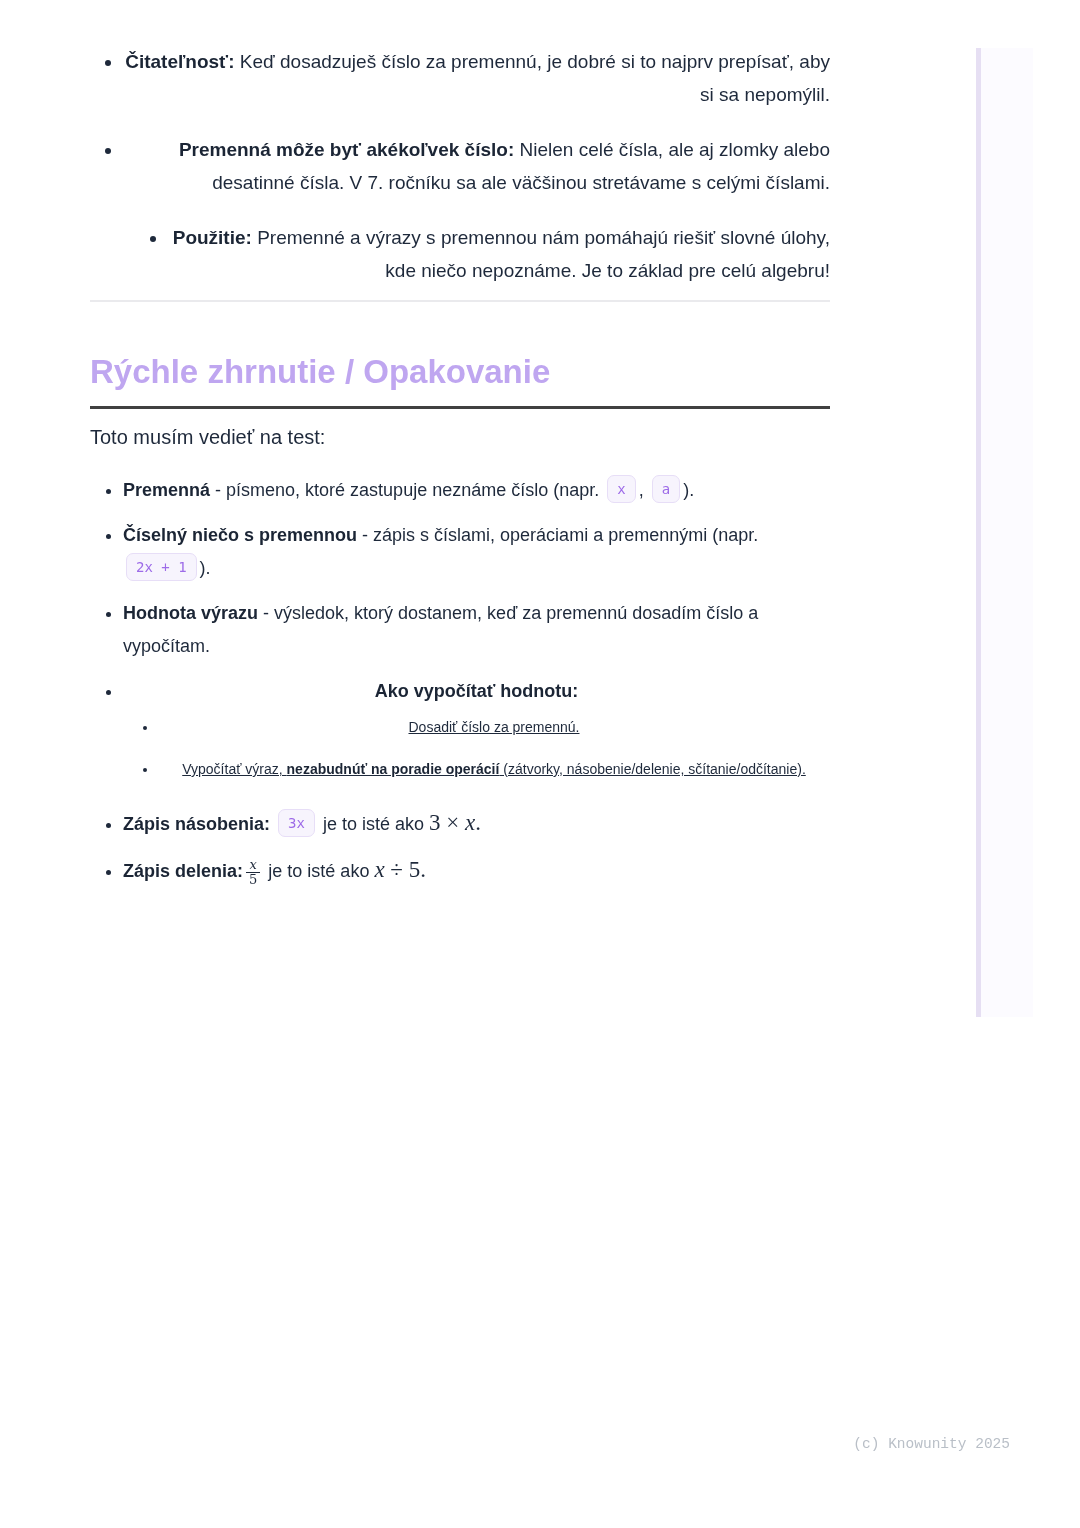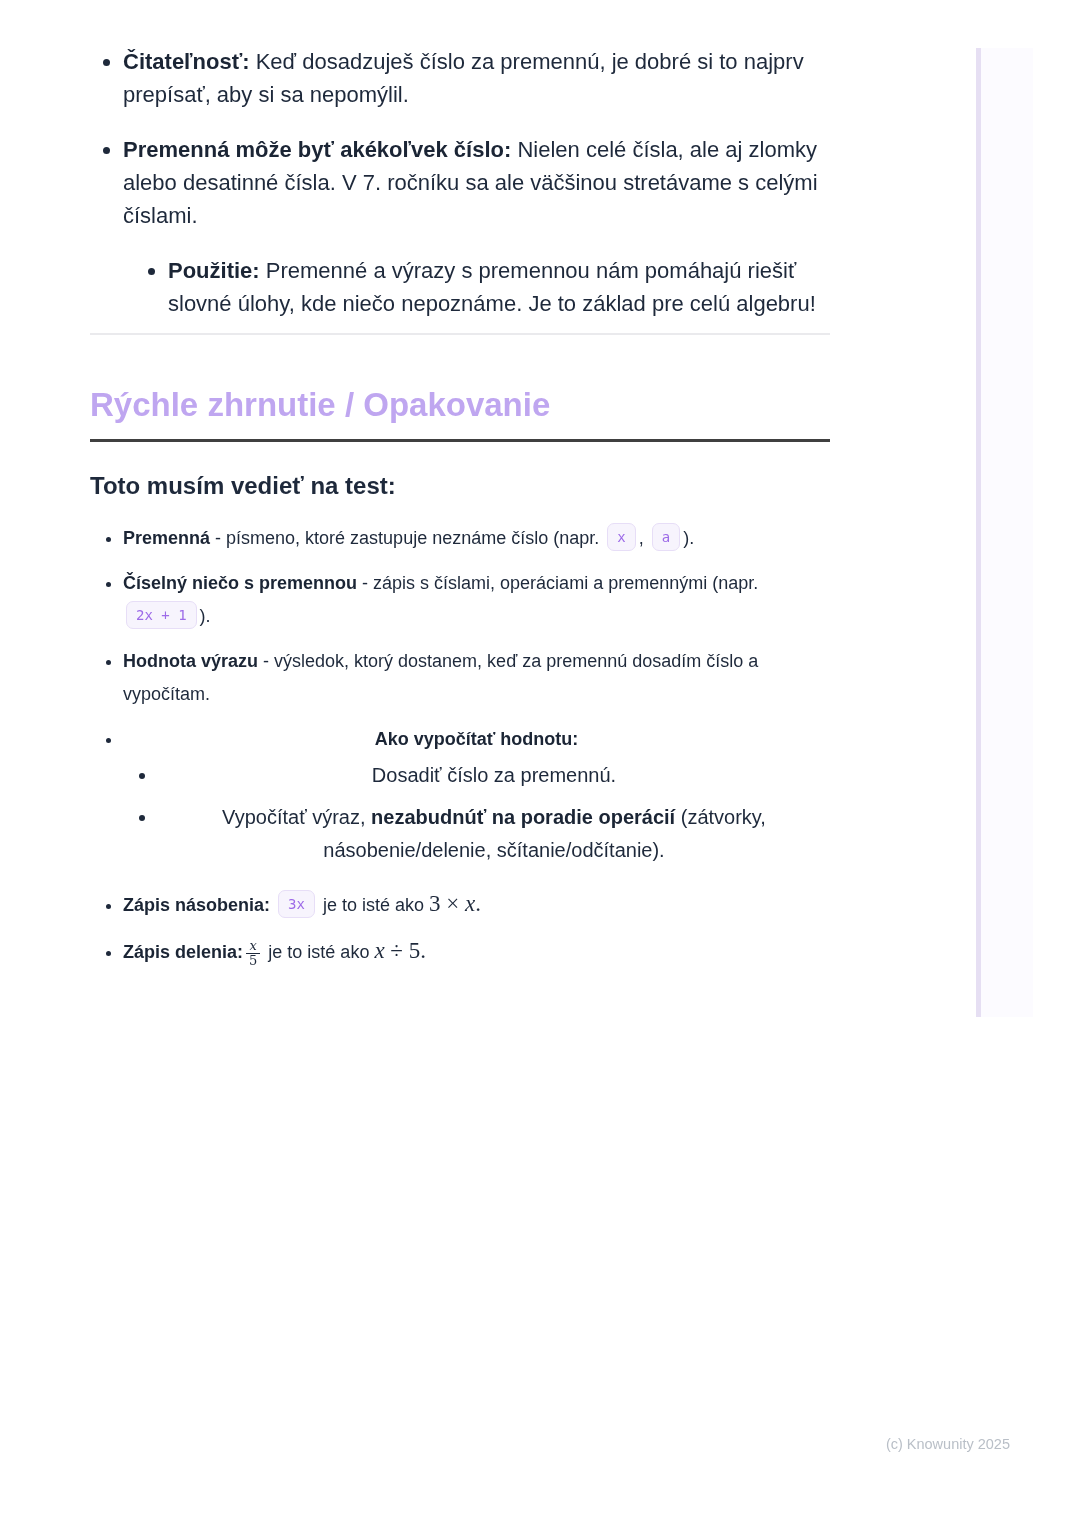--- a/index.html
+++ b/index.html
@@ -14,65 +14,66 @@
   .content {
     position:absolute;
     left:90px; top:45px;
     width:740px;
   }
   ul.bullets {
     margin:0; padding:0 0 0 33px;
     list-style:disc outside;
   }
   ul.bullets > li {
-    font-size:22px;
+    font-size:19px;
     line-height:33px;
     margin:0 0 22px 0;
+    text-align:right;
   }
   ul.bullets > li:last-child { margin-bottom:0;margin-left:45px; }
   b, strong { font-weight:700; color:#1b2535; }
   .divider {
     border:none;
     height:2px;
     background:#eaeaed;
     margin:13px 0 0 0;
   }
   h1.section-title {
     margin:50px 0 0 0;
     padding:0 0 14px 0;
     font-size:33px;
     line-height:40px;
     font-weight:700;
     color:#bfa6f0;
     border-bottom:3px solid #404040;
   }
   p.intro {
-    margin:27px 0 0 0;
-    font-size:24px;
+    margin:12px 0 0 0;
+    font-size:20px;
     line-height:33px;
-    font-weight:bold;
   }
   ul.summary {
     margin:20px 0 16px 0; padding:0 0 0 33px;
     list-style:disc outside;
   }
   ul.summary > li {
     font-size:18px;
     line-height:33px;
     margin:0 0 12px 0;
   }
   ul.summary > li.has-sub { margin-bottom:20px;text-align:center; }
   ul.sub {
     margin:3px 0 0 0; padding:0 0 0 35px;
     list-style:disc outside;
   }
   ul.sub > li {
-    font-size:20px;
+    font-size:14px;
     line-height:33px;
     margin:0 0 9px 0;
+    text-decoration:underline;
   }
   ul.sub > li:last-child { margin-bottom:0; }
   .chip {
     display:inline-block;
     font-family:"DejaVu Sans Mono", monospace;
     font-size:14px;
     line-height:1;
     padding:6px 9px;
     border-radius:7px;
     background:#f7f4fd;
@@ -103,20 +104,21 @@
     left:976px; top:48px;
     width:52px; height:969px;
     background:#fcfbff;
     border-left:5px solid #e6dff3;
   }
   .footer {
     position:absolute;
     top:1436px; right:70px;
     font-size:14.5px;
     color:#b9bfc7;
+    font-family:Liberation Mono, monospace;
   }
 </style>
 </head>
 <body>
 
 <div class="page">
 
   <div class="content">
 
     <ul class="bullets">

